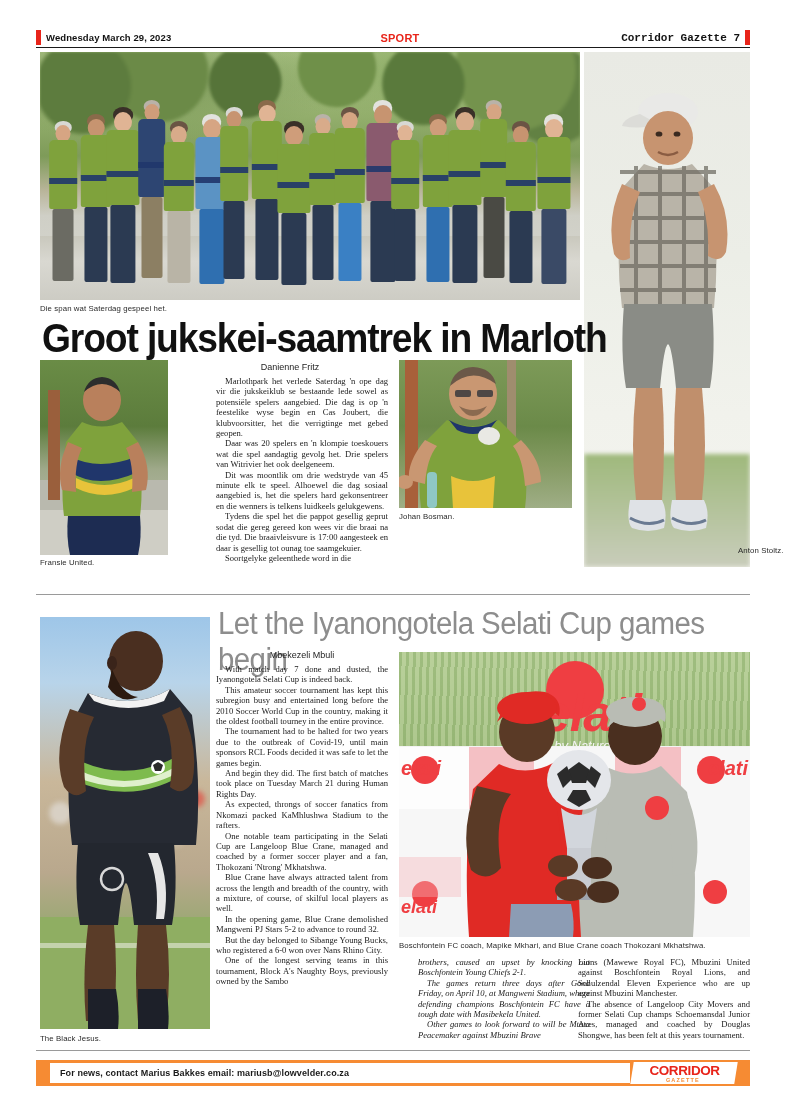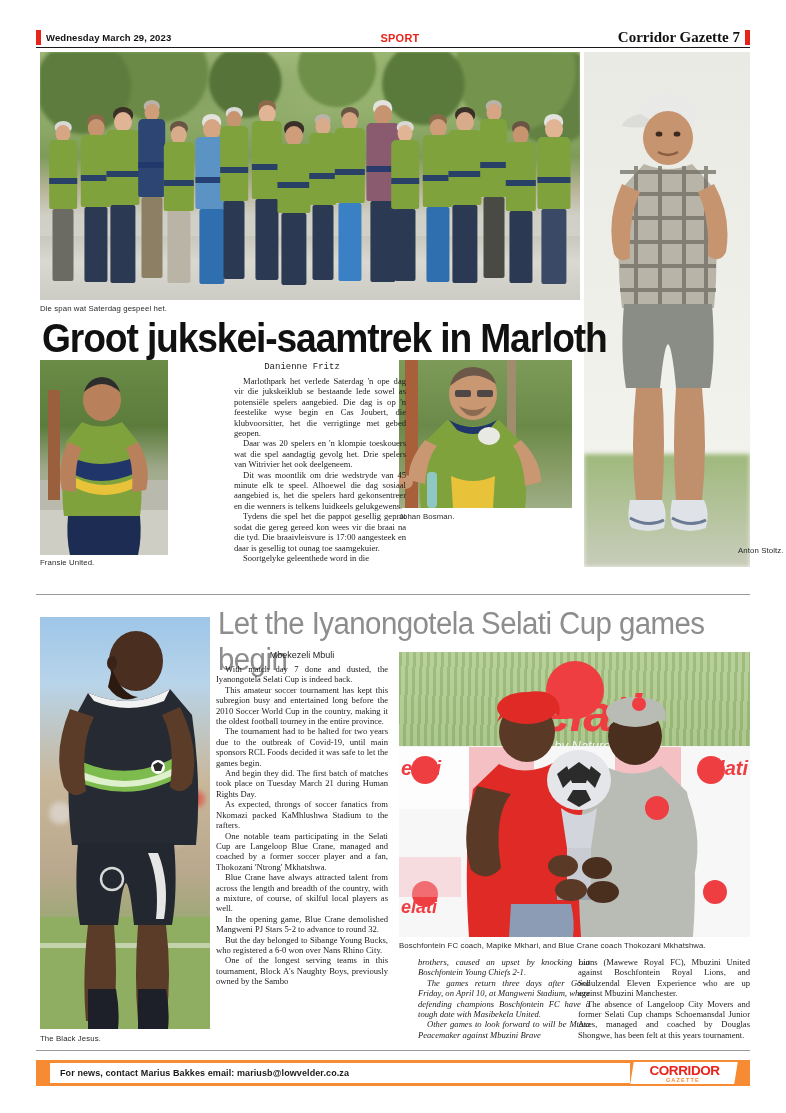--- a/index.html
+++ b/index.html
@@ -23,22 +23,22 @@
   .mast-date {
     font-family: "Liberation Sans", sans-serif; font-weight: bold;
     font-size: 9.5px; color: #121212; margin-left: 5px; letter-spacing: .1px;
   }
   .mast-section {
     font-family: "Liberation Sans", sans-serif; font-weight: bold;
     font-size: 11px; color: #e8241a; position: absolute;
     left: 14px; right: 0; text-align: center; letter-spacing: .2px;
   }
   .mast-page {
-    font-family: Liberation Serif, serif; font-weight: bold;
-    font-size: 15px; color: #121212; margin-left: auto; margin-right: 5px;
+    font-family: Liberation Mono, monospace; font-weight: bold;
+    font-size: 11px; color: #121212; margin-left: auto; margin-right: 5px;
   }
 
   
   .photo { position: absolute; overflow: hidden; background:#cfd6cb; }
 
   
   #photo-group { left: 40px; top: 52px; width: 540px; height: 248px; }
   #photo-group .bg {
     position:absolute; inset:0;
     background:
@@ -442,22 +442,22 @@
       <ellipse cx="90" cy="76" rx="11" ry="9" fill="#e9e9e4"></ellipse>
       <rect x="28" y="112" width="10" height="36" rx="4" fill="#8fc7c4"></rect>
       <path d="M52 116 q22 10 44 0 l-2 32 l-40 0 Z" fill="#e8c33a"></path>
     </svg>
   </div>
 
   <div class="caption" style="left:40px; top:558px;">Fransie United.</div>
   <div class="caption" style="left:399px; top:512px;">Johan Bosman.</div>
   <div class="caption" style="left:738px; top:546px; line-height:10px;"><span>Anton Stoltz.</span></div>
 
-  <div class="byline" style="left:216px; top:362px; width:172px;font-family:Liberation Mono, monospace;">Danienne Fritz</div>
-  <div class="col" id="a1c1" style="left:216px; top:376px; width:172px;margin-left:18px;">
+  <div class="byline" style="left:204px; top:362px; width:172px;">Danienne Fritz</div>
+  <div class="col" id="a1c1" style="left:216px; top:376px; width:172px;">
       <p>Marlothpark het verlede Saterdag 'n ope dag vir die jukskeiklub se bestaande lede sowel as potensiële spelers aangebied. Die dag is op 'n feestelike wyse begin en Cas Joubert, die klubvoorsitter, het die verrigtinge met gebed geopen.</p>
       <p>Daar was 20 spelers en 'n klompie toeskouers wat die spel aandagtig gevolg het. Drie spelers van Witrivier het ook deelgeneem.</p>
       <p>Dit was moontlik om drie wedstryde van 45 minute elk te speel. Alhoewel die dag sosiaal aangebied is, het die spelers hard gekonsentreer en die wenners is telkens luidkeels gelukgewens.</p>
       <p>Tydens die spel het die pappot gesellig geprut sodat die gereg gereed kon wees vir die braai na die tyd. Die braaivleisvure is 17:00 aangesteek en daar is gesellig tot ounag toe saamgekuier.</p>
       <p>Soortgelyke geleenthede word in die</p>
     </div>
 
   <div class="rule" style="left:36px; top:594px; width:714px; height:1px;"></div>
 
   <div class="headline-grey" style="left:218px; top:606px; font-size:31px;">Let the Iyanongotela Selati Cup games begin</div>

